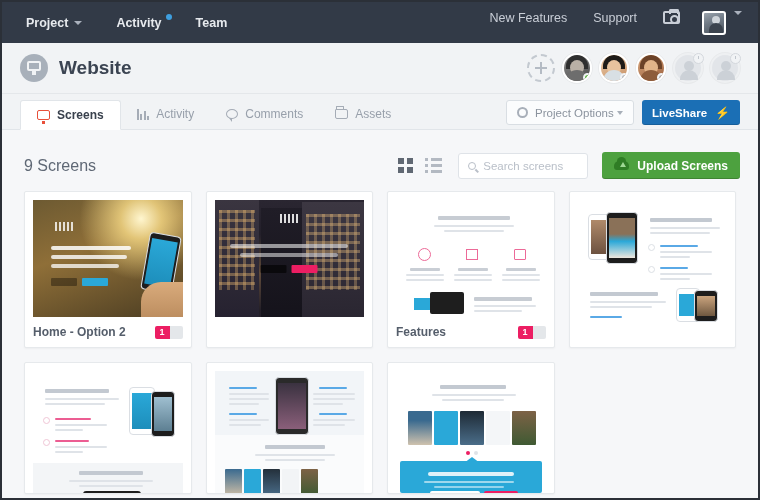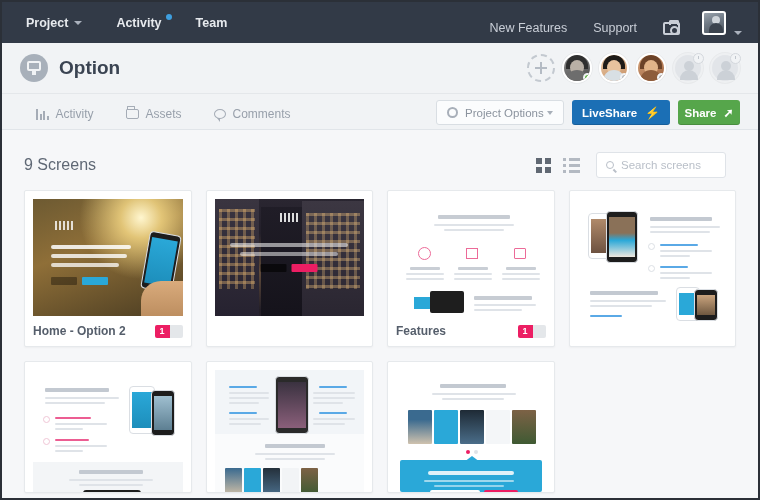--- a/index.html
+++ b/index.html
@@ -58,21 +58,21 @@
     border-right: 4px solid transparent;
     border-top: 4px solid #aab1bd;
   }
   .dot-badge {
     width: 6px; height: 6px; border-radius: 50%;
     background: #3e9fe0; position: absolute;
     right: -10px; top: -2px;
   }
 
   .nav-right {
-    margin-left: auto; display: flex; align-items: flex-end;
+    margin-left: auto; display: flex; align-items: flex-start;
     margin-right: 16px;
   }
   .nav-right .nav-link { margin-right: 26px; font-weight: normal; color:#c9ced7; }
   .cam-icon {
     width: 17px; height: 13px; border: 2px solid #c9ced7;
     border-radius: 2px; position: relative; margin-right: 22px;
     cursor: pointer;
   }
   .cam-icon::before {
     content:''; position:absolute; left:4px; top:-4px;
@@ -416,21 +416,21 @@
       <div class="user-avatar"></div>
       <div class="user-caret"></div>
     </div>
   </div>
 
   <div class="proj-header">
     <div class="proj-icon">
       <div class="mon"></div>
         <div class="stand"></div>
     </div>
-    <div class="proj-title">Option</div>
+    <div class="proj-title">Website</div>
 
     <div class="avatars">
       <div class="av-add"></div>
 
       <div class="av av-photo1">
         <div class="face-hair" style="background:#2f2f2f"></div>
         <div class="face-head" style="background:#b9b0a6"></div>
         <div class="face-body" style="background:#6d6d6d"></div>
         <div class="av-status st-online"></div>
       </div>
@@ -458,58 +458,60 @@
       <div class="av av-ghost">
         <div class="gh-head"></div>
           <div class="gh-body"></div>
         <div class="av-clock"></div>
       </div>
     </div>
   </div>
 
   <div class="tabs-row">
     <div class="tabs">
+      <div class="tab active">
+        <span class="tab-ico">
+            <i class="ico-monitor"></i>
+          </span>
+        <span>Screens</span>
+      </div>
       <div class="tab">
         <span class="tab-ico">
           <span class="ico-bars">
               <i style="height:11px"></i>
               <i style="height:6px"></i>
               <i style="height:9px"></i>
               <i style="height:4px"></i>
             </span>
         </span>
         <span>Activity</span>
       </div>
       <div class="tab">
         <span class="tab-ico">
+            <i class="ico-chat"></i>
+          </span>
+        <span>Comments</span>
+      </div>
+      <div class="tab">
+        <span class="tab-ico">
             <i class="ico-folder"></i>
           </span>
         <span>Assets</span>
-      </div>
-      <div class="tab">
-        <span class="tab-ico">
-            <i class="ico-chat"></i>
-          </span>
-        <span>Comments</span>
       </div>
     </div>
 
     <div class="actions">
       <div class="btn btn-opts">
         <span class="gear"></span>
         <span>Project Options</span>
         <span class="opts-caret"></span>
       </div>
       <div class="btn btn-live">
         <span>LiveShare</span>
         <span class="bolt">⚡</span>
-      </div>
-      <div class="btn btn-share">
-        <span>Share</span>
-        <span class="share-arrow">➚</span>
       </div>
     </div>
   </div>
 
   <div class="content">
 
     <div class="toolbar">
       <div class="screens-count">9 Screens</div>
       <div class="tb-right">
         <div class="view-grid">
@@ -528,20 +530,24 @@
               <b></b>
             </div>
           <div class="row">
               <i></i>
               <b></b>
             </div>
         </div>
         <div class="search-box">
           <span class="mag"></span>
           <input type="text" placeholder="Search screens" style="">
+        </div>
+        <div class="btn-upload">
+          <span class="cloud"></span>
+          <span>Upload Screens</span>
         </div>
       </div>
     </div>
 
     <div class="grid">
 
 
       <div class="card">
         <div class="thumb">
           <div class="t-sunset">

